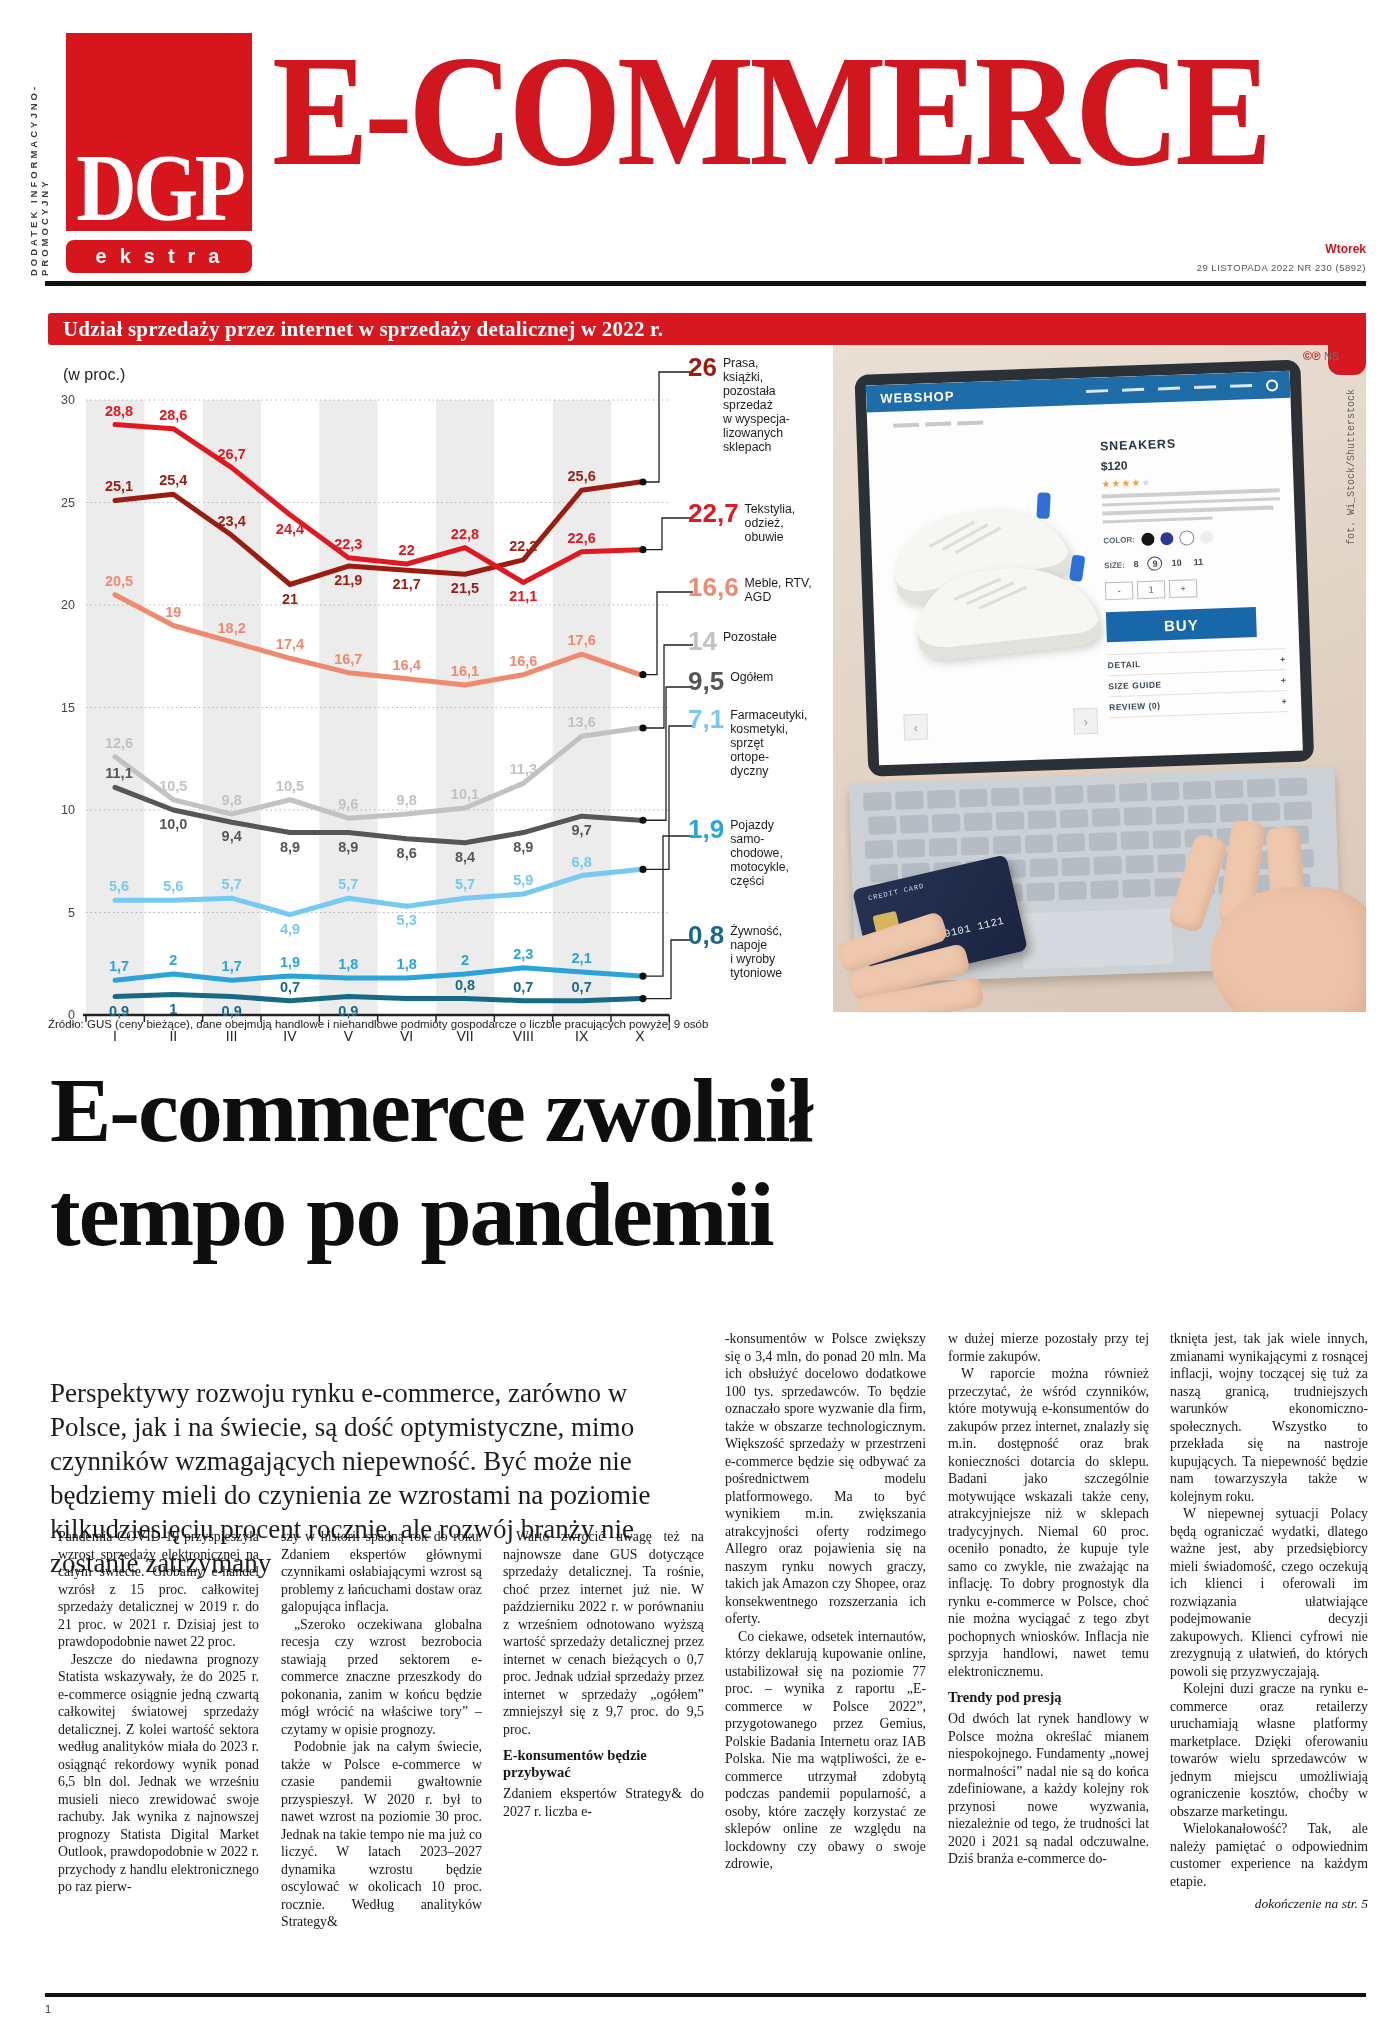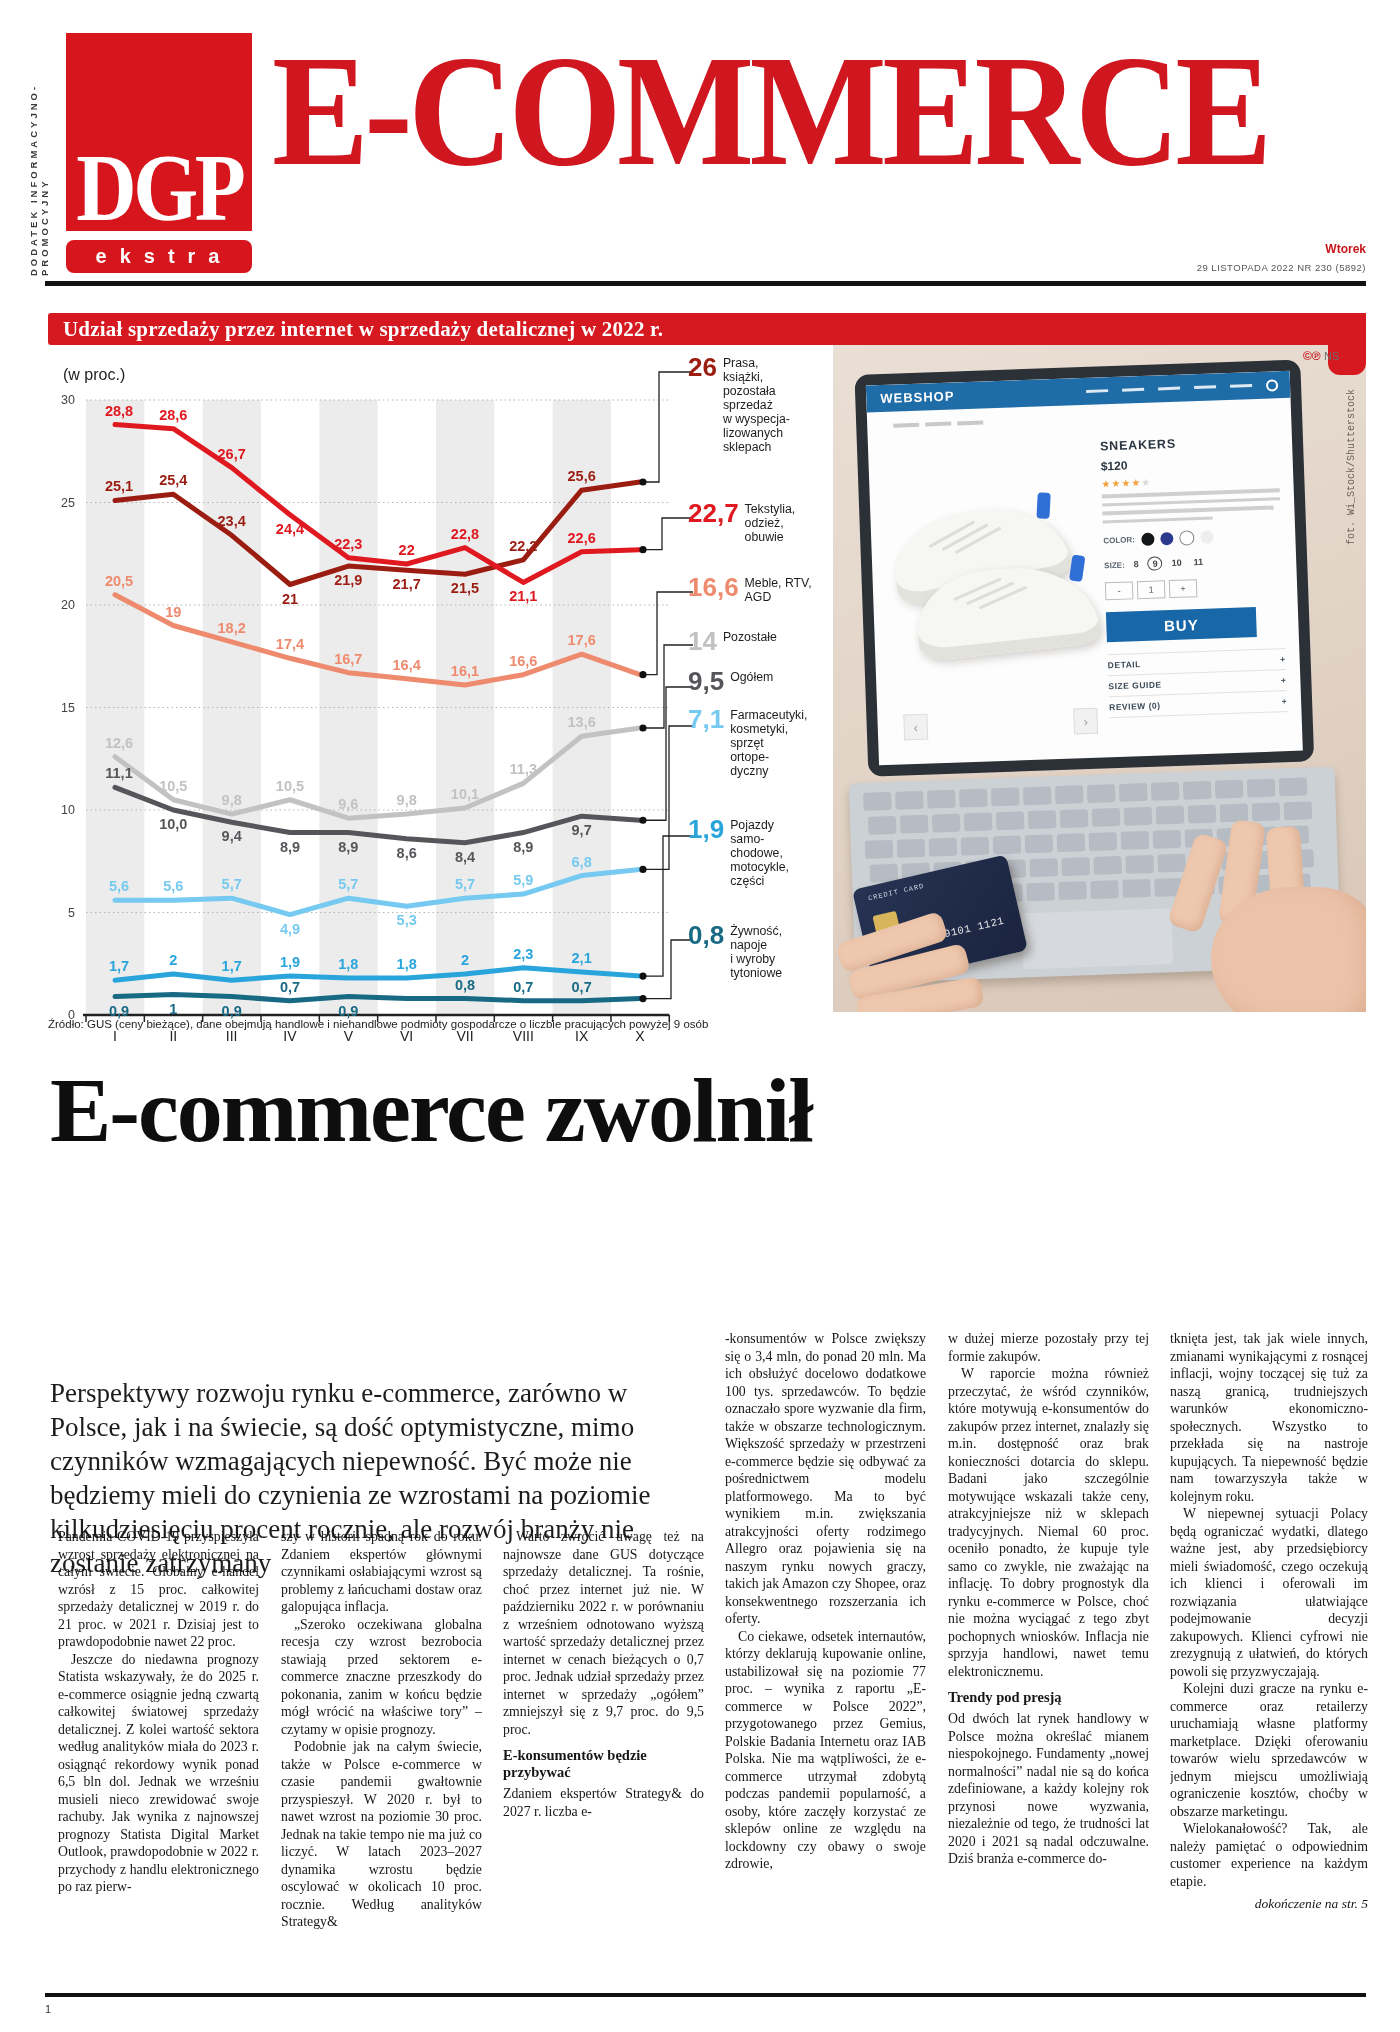--- a/index.html
+++ b/index.html
@@ -501,20 +501,21 @@
       </div>
       <div class="leg-item" style="left: 688px; top: 922px;">
         <span class="leg-num" style="color: rgb(24, 106, 132);">0,8</span>
         <span class="leg-text">Żywność,<br>napoje<br>i wyroby<br>tytoniowe</span>
       </div>
     </div>
   <div class="chart-source">Źródło: GUS (ceny bieżące), dane obejmują handlowe i niehandlowe podmioty gospodarcze o liczbie pracujących powyżej 9 osób</div>
 
   <div class="headline">
     <div>E-commerce zwolnił</div>
+    <div>tempo po pandemii</div>
   </div>
   <div class="lead">Perspektywy rozwoju rynku e-commerce, zarówno w Polsce, jak i na świecie, są dość optymistyczne, mimo czynników wzmagających niepewność. Być może nie będziemy mieli do czynienia ze wzrostami na poziomie kilkudziesięciu procent rocznie, ale rozwój branży nie zostanie zatrzymany</div>
   <div class="article-col col-1">
       <p>Pandemia COVID-19 przyspieszyła wzrost sprzedaży elektronicznej na całym świecie. Globalny e-handel wzrósł z 15 proc. całkowitej sprzedaży detalicznej w 2019 r. do 21 proc. w 2021 r. Dzisiaj jest to prawdopodobnie nawet 22 proc.</p>
       <p class="ind">Jeszcze do niedawna prognozy Statista wskazywały, że do 2025 r. e-commerce osiągnie jedną czwartą całkowitej światowej sprzedaży detalicznej. Z kolei wartość sektora według analityków miała do 2023 r. osiągnąć rekordowy wynik ponad 6,5 bln dol. Jednak we wrześniu musieli nieco zrewidować swoje rachuby. Jak wynika z najnowszej prognozy Statista Digital Market Outlook, prawdopodobnie w 2022 r. przychody z handlu elektronicznego po raz pierw-</p>
     </div>
   <div class="article-col col-2">
       <p>szy w historii spadną rok do roku. Zdaniem ekspertów głównymi czynnikami osłabiającymi wzrost są problemy z łańcuchami dostaw oraz galopująca inflacja.</p>
       <p class="ind">„Szeroko oczekiwana globalna recesja czy wzrost bezrobocia stawiają przed sektorem e-commerce znaczne przeszkody do pokonania, zanim w końcu będzie mógł wrócić na właściwe tory” – czytamy w opisie prognozy.</p>
       <p class="ind">Podobnie jak na całym świecie, także w Polsce e-commerce w czasie pandemii gwałtownie przyspieszył. W 2020 r. był to nawet wzrost na poziomie 30 proc. Jednak na takie tempo nie ma już co liczyć. W latach 2023–2027 dynamika wzrostu będzie oscylować w okolicach 10 proc. rocznie. Według analityków Strategy&amp;</p>

